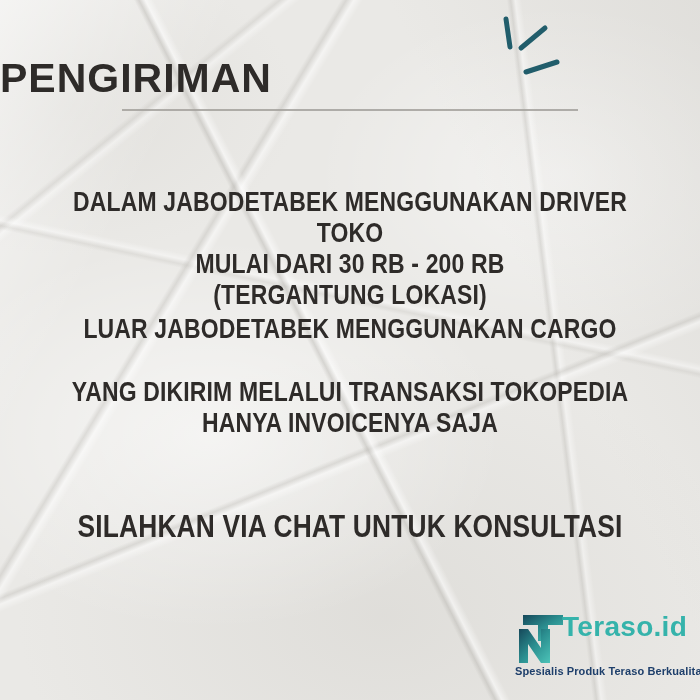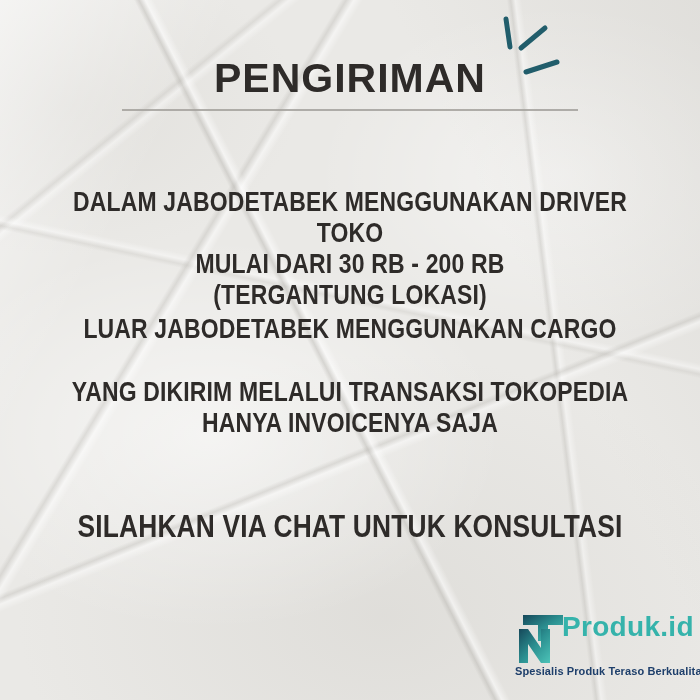--- a/index.html
+++ b/index.html
@@ -22,21 +22,20 @@
       linear-gradient(141deg, transparent 17.4%, rgba(192,190,185,.32) 17.9%, rgba(255,255,255,.40) 18.5%, transparent 19.2%),
       linear-gradient(118deg, rgba(255,255,255,.55) 0%, rgba(255,255,255,0) 22%),
       linear-gradient(244deg, rgba(206,204,199,.35) 0%, rgba(206,204,199,0) 30%),
       radial-gradient(ellipse 60% 40% at 30% 62%, rgba(255,255,255,.55), transparent 70%),
       radial-gradient(ellipse 50% 35% at 80% 25%, rgba(255,255,255,.45), transparent 70%),
       radial-gradient(ellipse 70% 50% at 55% 88%, rgba(210,208,203,.45), transparent 75%),
       radial-gradient(ellipse 45% 30% at 10% 15%, rgba(214,212,207,.40), transparent 72%);
   }
   .title{
     position:absolute;left:0;right:0;top:54px;
-    text-align:center;
     font-size:41px;line-height:48px;font-weight:700;
     letter-spacing:1px;
     color:#2e2b29;
   }
   .sparkle{
     position:absolute;left:495px;top:15px;width:80px;height:65px;
   }
   .divider{
     position:absolute;left:122px;top:109px;width:456px;height:1.5px;
     background:#a3a19c;opacity:.85;
@@ -115,18 +114,18 @@
         <linearGradient id="tnGrad" x1="0" y1="0" x2="1" y2="1">
           <stop offset="0" stop-color="#16485a"></stop>
           <stop offset="0.5" stop-color="#2b8f90"></stop>
           <stop offset="1" stop-color="#4cc3b8"></stop>
         </linearGradient>
       </defs>
       <path fill="url(#tnGrad)" d="M4,0 H44 V10 H29 V26 H19 V10 H4 Z"></path>
       <path fill="url(#tnGrad)" d="M0,14 H9 L22,33 V14 H31 V48 H22 L9,29 V48 H0 Z"></path>
     </svg>
     <div class="brand-text">
-      <div>Produk.id</div>
+      <div>Teraso.id</div>
     </div>
     <div class="brand-tagline">Spesialis Produk Teraso Berkualitas</div>
   </div>
 
 </div>
 
 </body></html>

